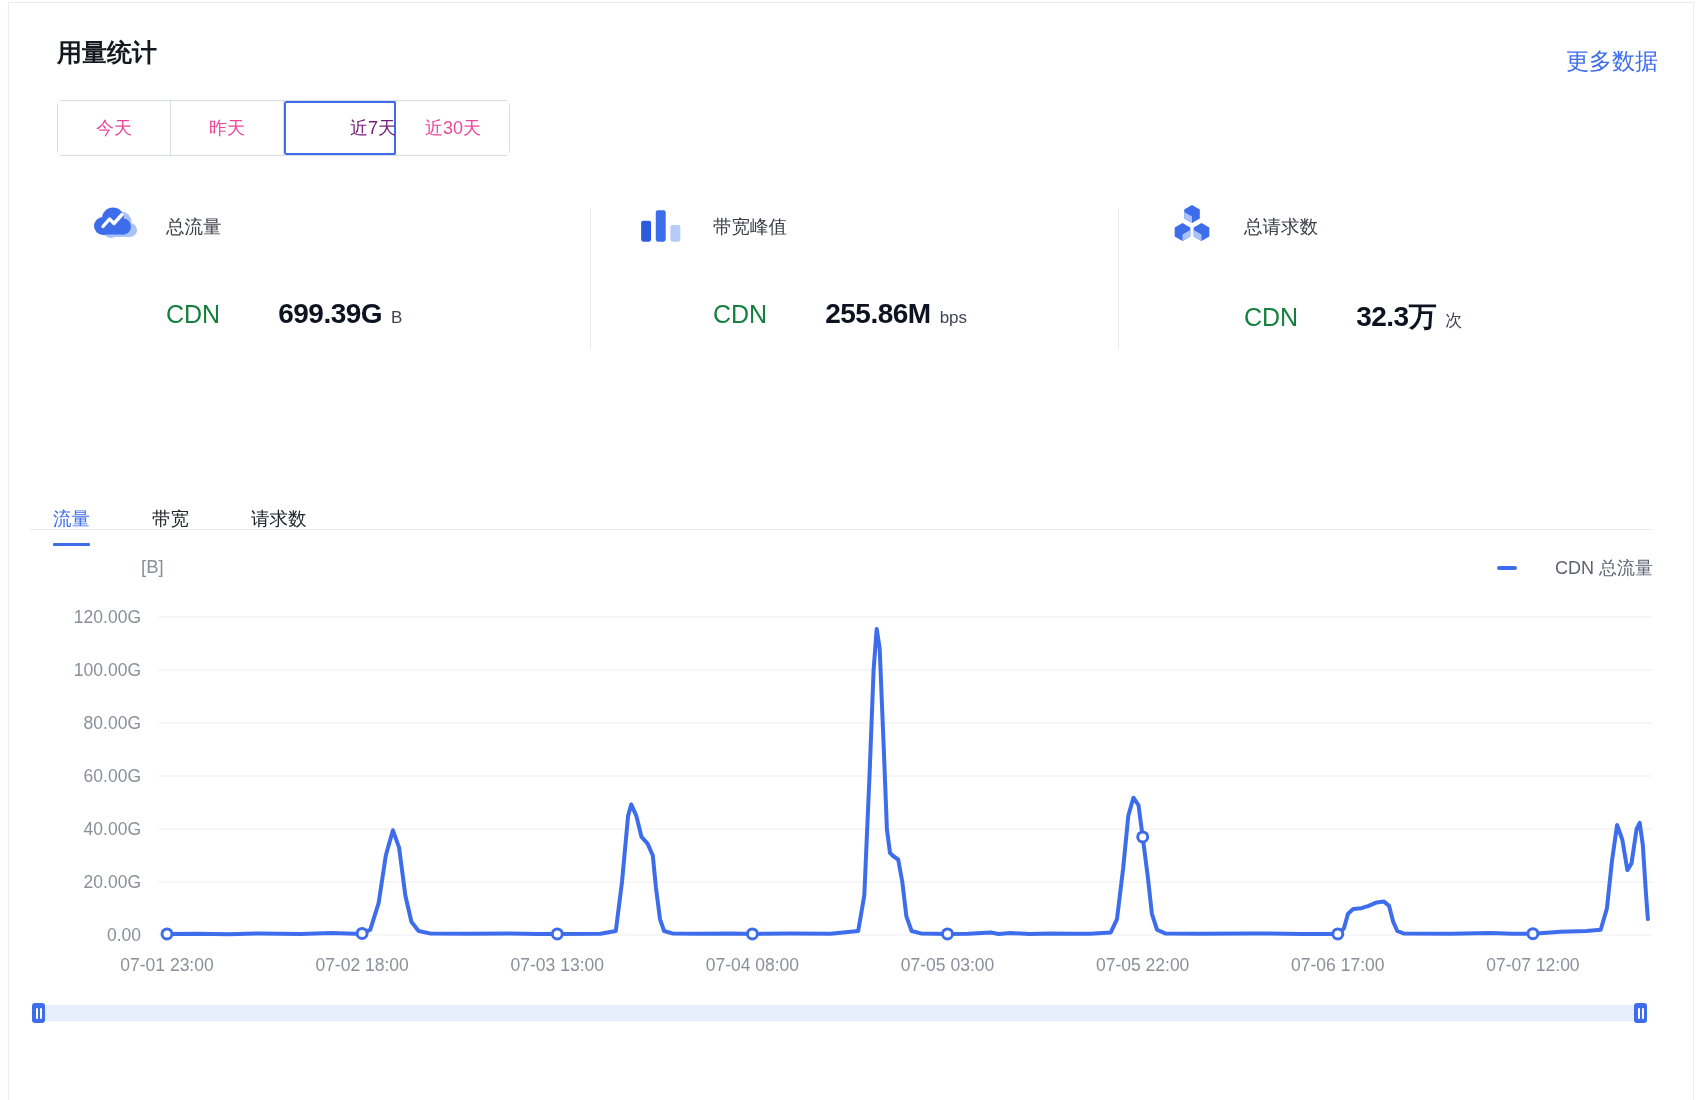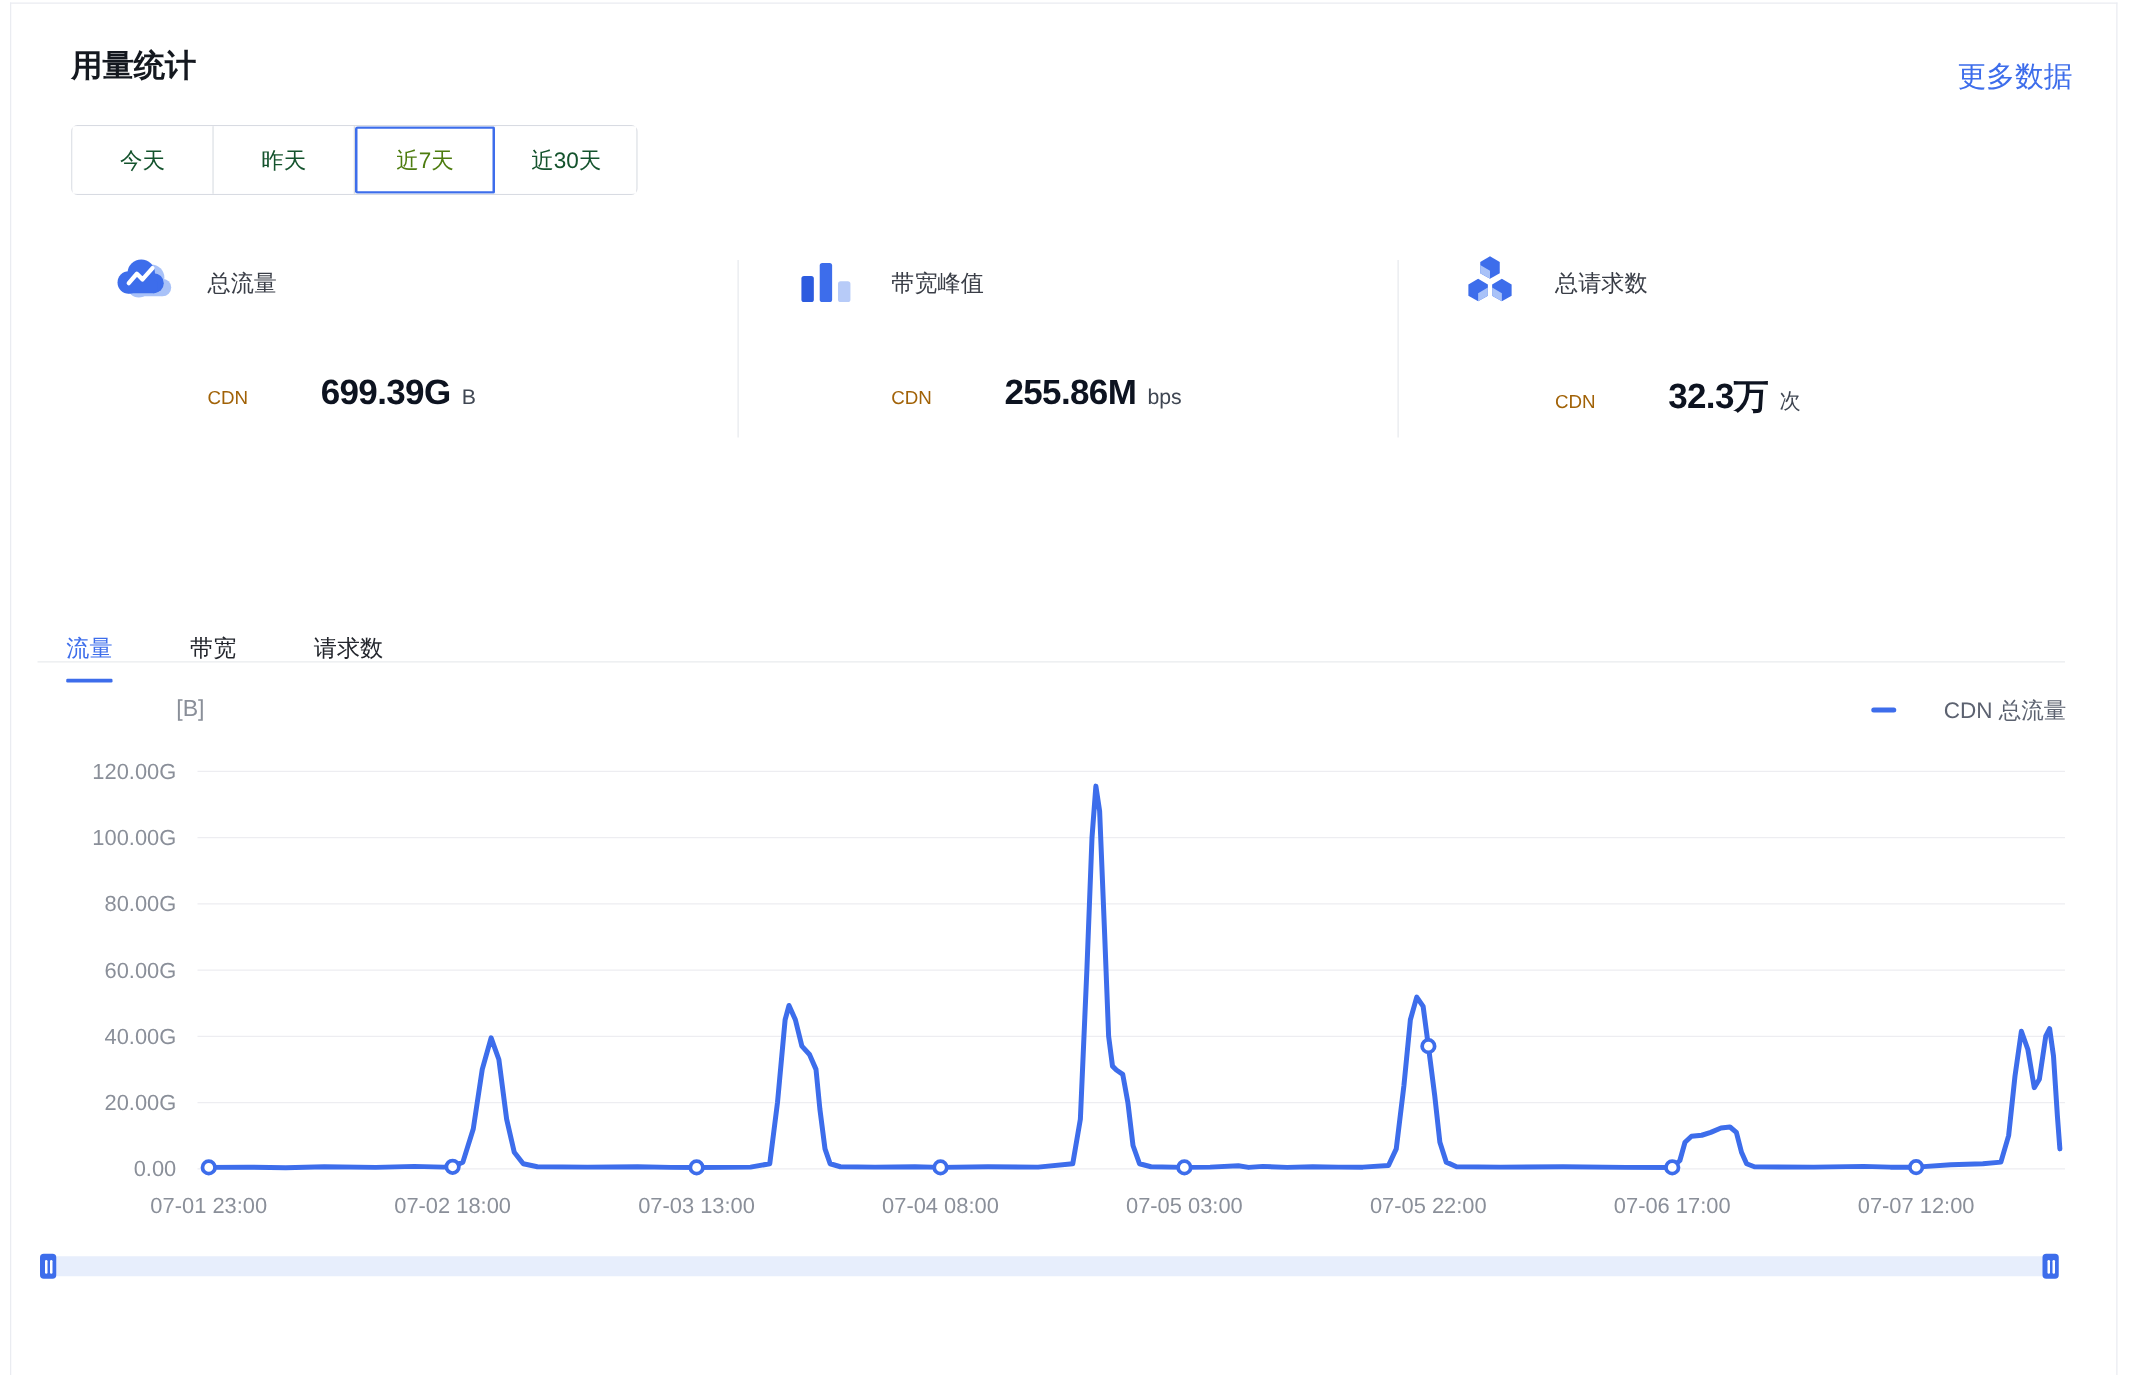--- a/index.html
+++ b/index.html
@@ -4,31 +4,31 @@
 <style>
   html,body{margin:0;padding:0;background:#fff;font-family:"Liberation Sans","DejaVu Sans",sans-serif;}
   #page{position:relative;width:1706px;height:1100px;background:#fff;overflow:hidden;}
   .card-frame{position:absolute;left:8px;top:2px;width:1684px;height:1098px;
     border:1px solid #eaecf1;border-bottom:none;pointer-events:none;}
   
   .page-title{position:absolute;left:57px;top:36px;font-size:25px;font-weight:700;color:#14181f;}
   .more-link{position:absolute;right:48px;top:46px;font-size:23px;color:#3d6deb;cursor:pointer;text-decoration:none;}
   
   .range-tabs{position:absolute;left:57px;top:100px;display:flex;border:1px solid #d8dbe2;border-radius:5px;background:#fff;}
-  .range-tab{width:112px;height:54px;line-height:54px;text-align:center;font-size:18px;color:#14532d;
+  .range-tab{width:112px;height:54px;line-height:54px;text-align:center;font-size:18px;color:#ec4899;
     border-right:1px solid #d8dbe2;cursor:pointer;background:#fff;}
   .range-tab:last-child{border-right:none;}
-  .range-tab.selected{color:#4d7c0f;box-shadow:inset 0 0 0 2px #3d6deb;border-right-color:transparent;border-radius:2px;}
+  .range-tab.selected{color:#701a75;box-shadow:inset 0 0 0 2px #3d6deb;border-right-color:transparent;border-radius:2px;text-align:right;}
   
   .stat-col{position:absolute;top:203px;width:430px;}
   .stat-head{position:relative;height:48px;}
   .stat-icon{position:absolute;left:0;top:0;width:48px;height:48px;}
   .stat-label{position:absolute;left:76px;top:11px;font-size:18.5px;color:#3a3e47;}
   .stat-value-row{position:absolute;top:95px;left:76px;display:flex;align-items:baseline;white-space:nowrap;}
-  .stat-product{font-size:15px;color:#a16207;font-weight:500;}
+  .stat-product{font-size:25px;color:#15803d;font-weight:500;}
   .stat-value{font-size:28px;font-weight:700;color:#0d1320;margin-left:58px;letter-spacing:-.5px;}
   .stat-unit{font-size:17px;color:#3f4652;margin-left:9px;font-weight:400;}
   .stat-divider{position:absolute;top:208px;width:1px;height:142px;background:#e8eaee;}
   
   .chart-tabs{position:absolute;left:53px;top:470px;display:flex;margin-top:36px;}
   .chart-tab{position:relative;margin-right:62px;font-size:18.5px;color:#23262d;cursor:pointer;padding-bottom:36px;}
   .chart-tab.selected{color:#3d6deb;}
   .chart-tab.selected::after{content:"";position:absolute;left:0;right:0;bottom:21px;height:3px;background:#3d6deb;border-radius:1px;}
   .tabs-border{position:absolute;left:30px;top:529px;width:1622px;height:1px;background:#e9ebee;}
   

